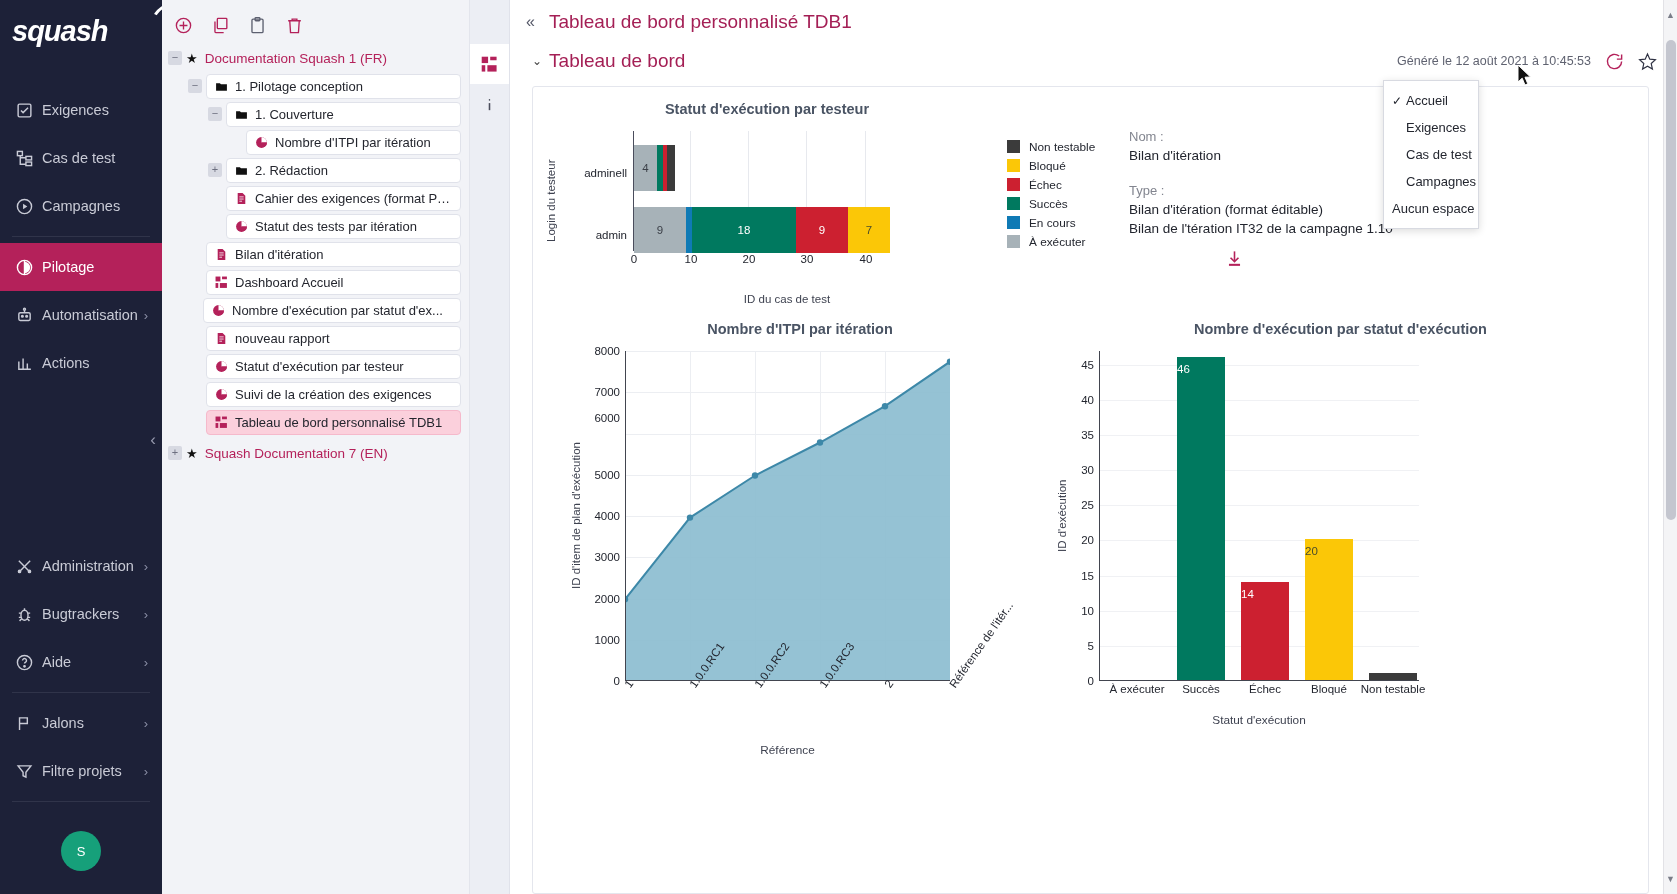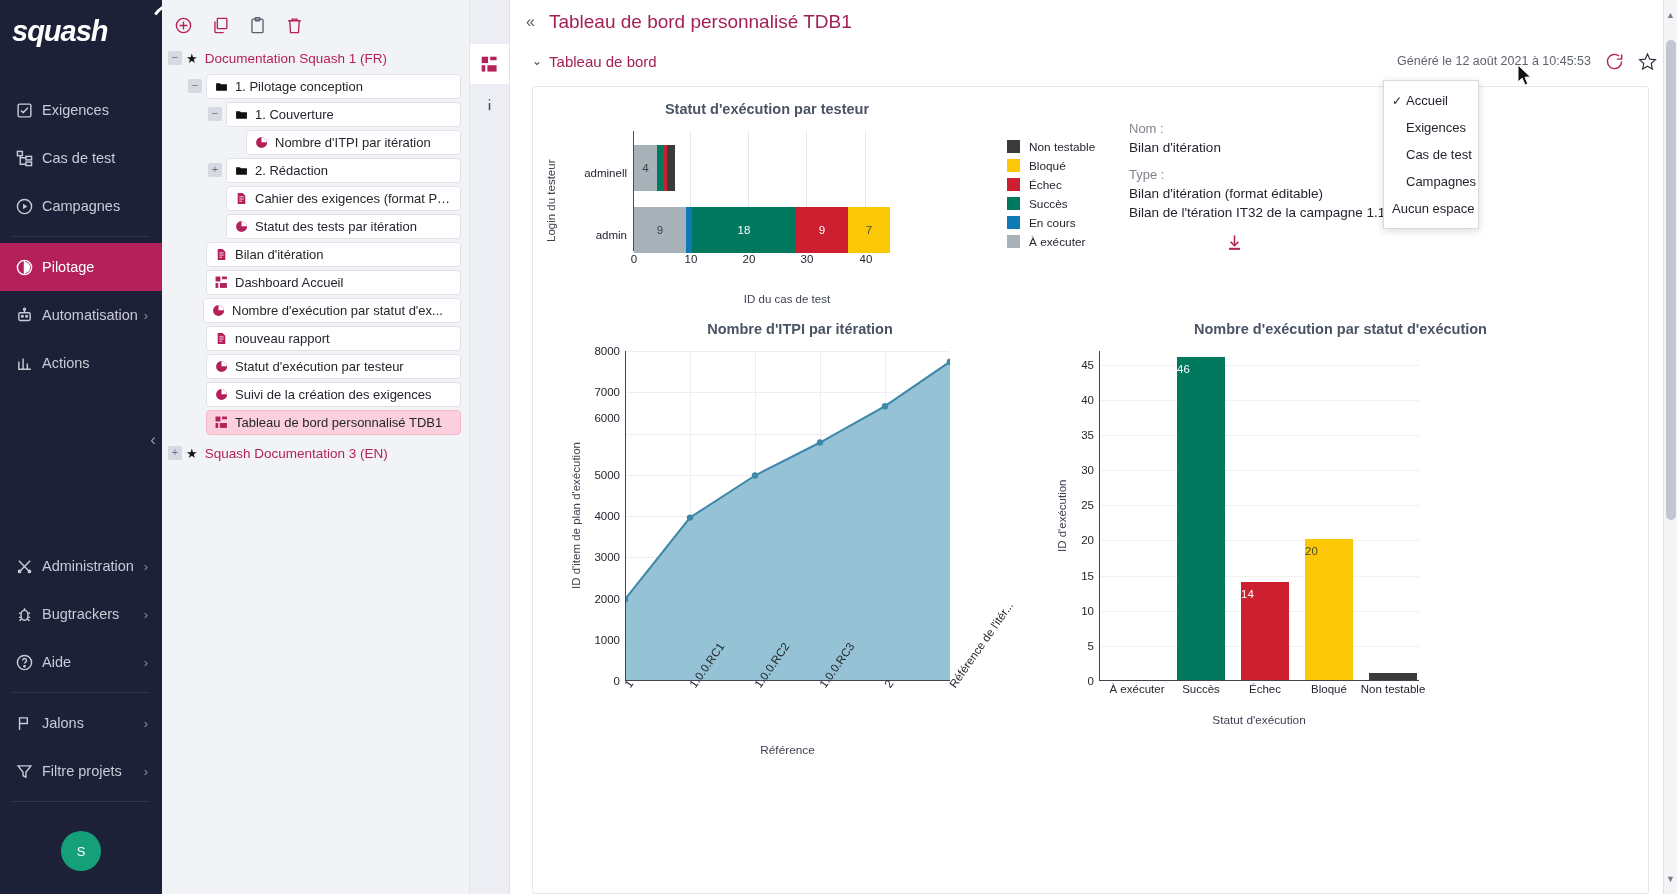--- a/index.html
+++ b/index.html
@@ -107,21 +107,21 @@
     background: #fff;
   }
   .collapse-chevrons { color: #555868; font-size: 16px; margin-right: 14px; cursor: pointer; }
   .page-title { color: #a41f55; font-size: 19px; }
 
   .panel-bar {
     display: flex; align-items: center; padding: 0 20px 0 22px; height: 34px;
     background: #fff;
   }
   .panel-caret { color: #444; font-size: 12px; margin-right: 7px; cursor: pointer; }
-  .panel-title { color: #a41f55; font-size: 15px; }
+  .panel-title { color: #a41f55; font-size: 19px; }
   .panel-right { margin-left: auto; display: flex; align-items: center; gap: 14px; }
   .gen-text { color: #5f6270; font-size: 12.5px; }
   .hdr-icon { color: #b4215a; cursor: pointer; display: inline-flex; }
   .hdr-icon.star { color: #2e3142; }
 
   .dash-card {
     margin: 8px 28px 0 22px; border: 1px solid #e4e6ed; border-radius: 3px;
     background: #fff; flex: 1; position: relative; min-height: 0;
   }
 
@@ -152,22 +152,22 @@
   .c1-ticks { position: absolute; bottom: 0; left: 0; right: 0; height: 18px; }
   .c1-tick { position: absolute; font-size: 11.5px; color: #23262f; transform: translateX(-50%); }
   .c1-xlabel { text-align: center; font-size: 11.5px; color: #3e4250; margin-top: 22px; margin-left: 40px; }
 
   .legend1 { padding: 36px 0 0 14px; width: 120px; flex: none; }
   .leg-row { display: flex; align-items: center; height: 19px; }
   .leg-sw { width: 13px; height: 13px; margin-right: 9px; flex: none; }
   .leg-lbl { font-size: 11.8px; color: #23262f; white-space: nowrap; }
 
   .details { padding: 12px 0 0 16px; flex: 1; min-width: 0; }
-  .det-key { color: #82858f; font-size: 13px; margin-top: 12px; }
-  .det-key:first-child { margin-top: 8px; }
+  .det-key { color: #82858f; font-size: 13px; margin-top: 20px; }
+  .det-key:first-child { margin-top: 16px; }
   .det-val { color: #22252e; font-size: 13.5px; margin-top: 4px; max-width: 330px; }
   .dl-btn { margin-top: 12px; margin-left: 96px; color: #b4215a; cursor: pointer; display: inline-flex; }
 
   
   .row2 { display: flex; padding: 16px 0 0 0; }
   .chart2 { width: 500px; flex: none; padding-left: 34px; }
   .chart3 { flex: 1; padding-left: 20px; padding-right: 20px; min-width: 0; }
 
   .c2-body { display: flex; margin-top: 14px; }
   .c2-ylabel {
@@ -591,21 +591,21 @@
                 <rect x="9" y="13" width="13" height="9"></rect>
               </svg>
           </span>
           <span class="tn-label">Tableau de bord personnalisé TDB1</span>
         </div>
       </div>
 
       <div class="tree-row" style="padding-left:6px; margin-top:3px">
         <span class="tree-toggle">+</span>
         <span class="tree-star">★</span>
-        <span class="tree-root">Squash Documentation 3 (EN)</span>
+        <span class="tree-root">Squash Documentation 7 (EN)</span>
       </div>
     </div>
   </div>
 
   <div class="main">
     <div class="side-tabs">
       <div class="side-tab active">
         <svg width="17" height="17" viewBox="0 0 24 24" fill="#b4215a">
             <rect x="1" y="1" width="9" height="9"></rect>
             <rect x="13" y="1" width="9" height="5"></rect>

